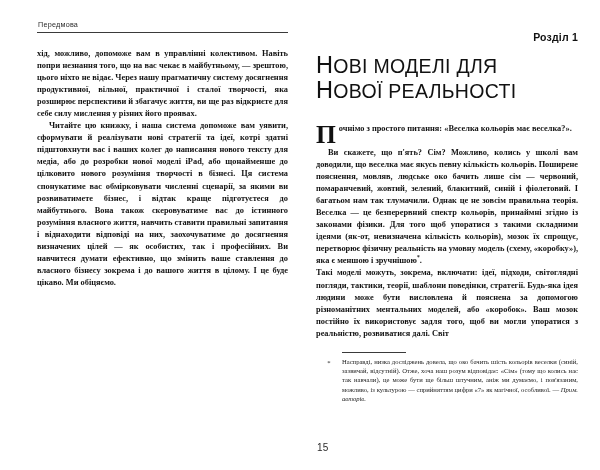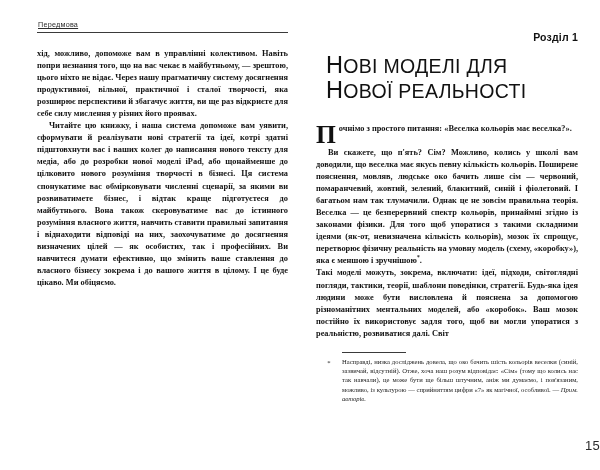--- a/index.html
+++ b/index.html
@@ -39,21 +39,20 @@
     padding: 20px 22px 0 6px;
   }
 
   
   .running-head {
     font-family: "Liberation Sans", sans-serif;
     font-size: 7.2px;
     letter-spacing: 0.25px;
     color: #2b2b2b;
     margin: 0 0 3px 1px;
-    text-decoration: underline;
   }
   .head-rule {
     height: 1px;
     background: #3a3a3a;
     width: 100%;
     margin-bottom: 15px;
   }
 
   
   .body-col {
@@ -83,21 +82,21 @@
     margin: 11px 0 0 2px;
     text-align: right;
   }
   .chapter-title {
     font-family: "Liberation Sans", sans-serif;
     font-weight: normal;
     font-size: 19.5px;
     line-height: 24px;
     letter-spacing: 0.3px;
     color: #111111;
-    margin: 10px 0 20px 10px;
+    margin: 10px 0 20px 0;
     text-transform: uppercase;
   }
   .chapter-title .cap {
     font-size: 23.5px;
   }
 
   
   .dropcap-para {
     position: relative;
     min-height: 24px;
@@ -146,25 +145,25 @@
   .sup-marker {
     font-size: 5.5px;
     vertical-align: super;
     line-height: 0;
   }
 
   
   .folio {
     position: absolute;
     bottom: 17px;
-    left: 0;
+    left: 7px;
     right: 0;
-    text-align: right;
-    font-family: "Liberation Sans", sans-serif;
-    font-size: 13px;
+    text-align: left;
+    font-family: "Liberation Sans", sans-serif;
+    font-size: 10px;
     color: #2b2b2b;
     letter-spacing: 0.3px;
   }
 </style>
 </head>
 <body>
 
 <div class="spread">
 
   <div class="page page-left">

